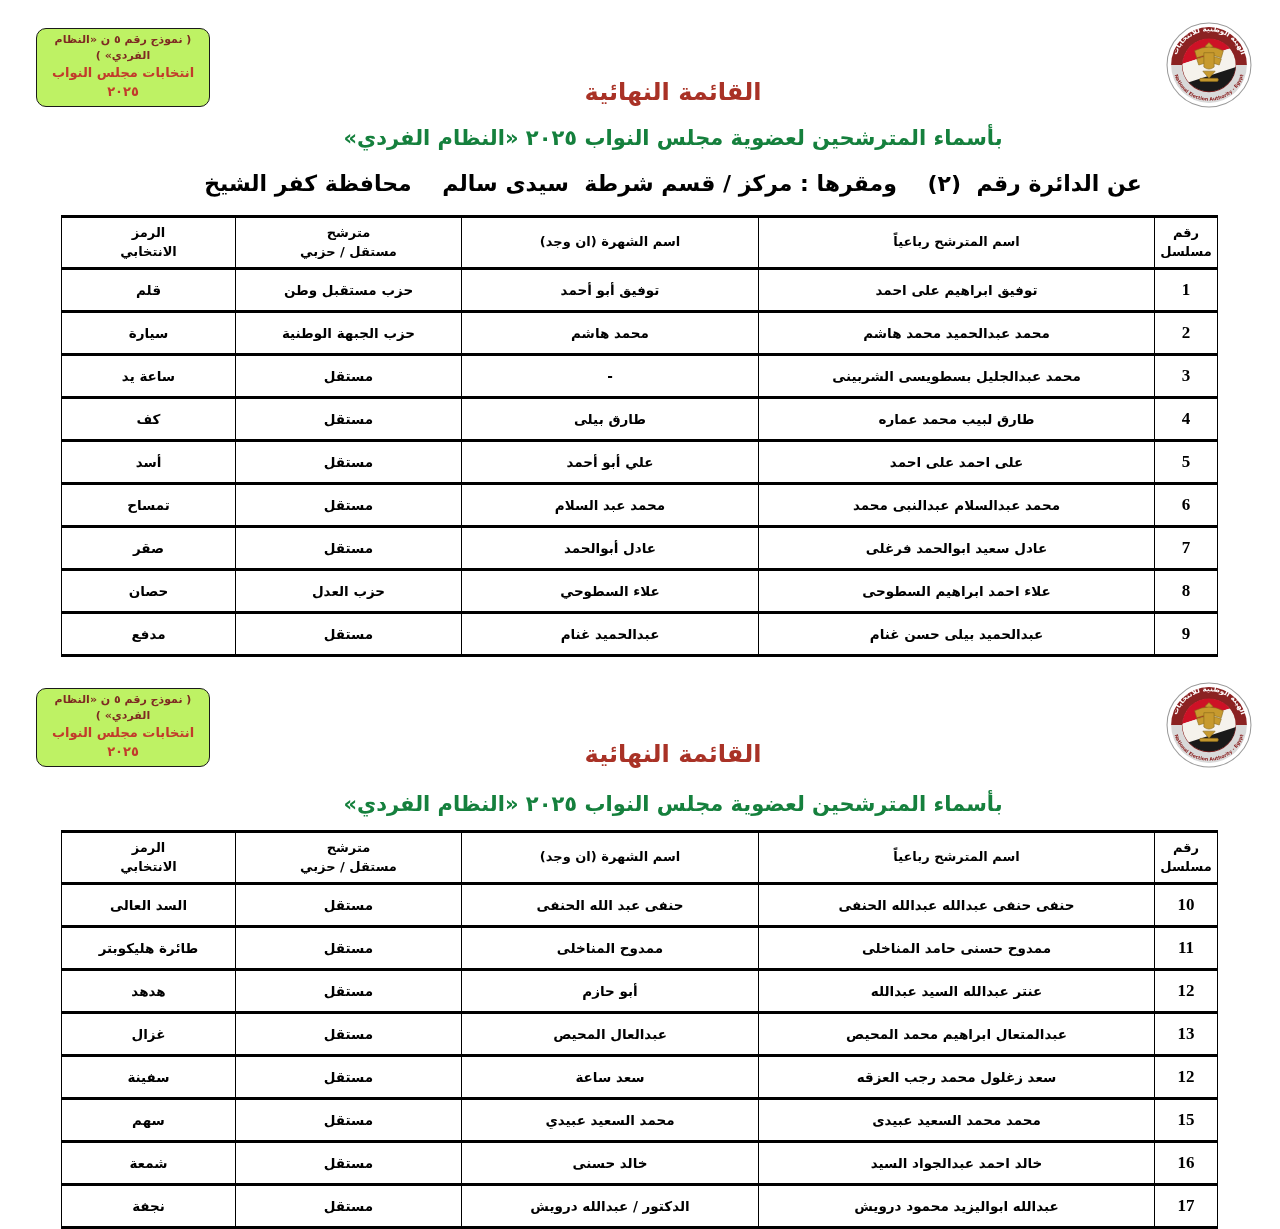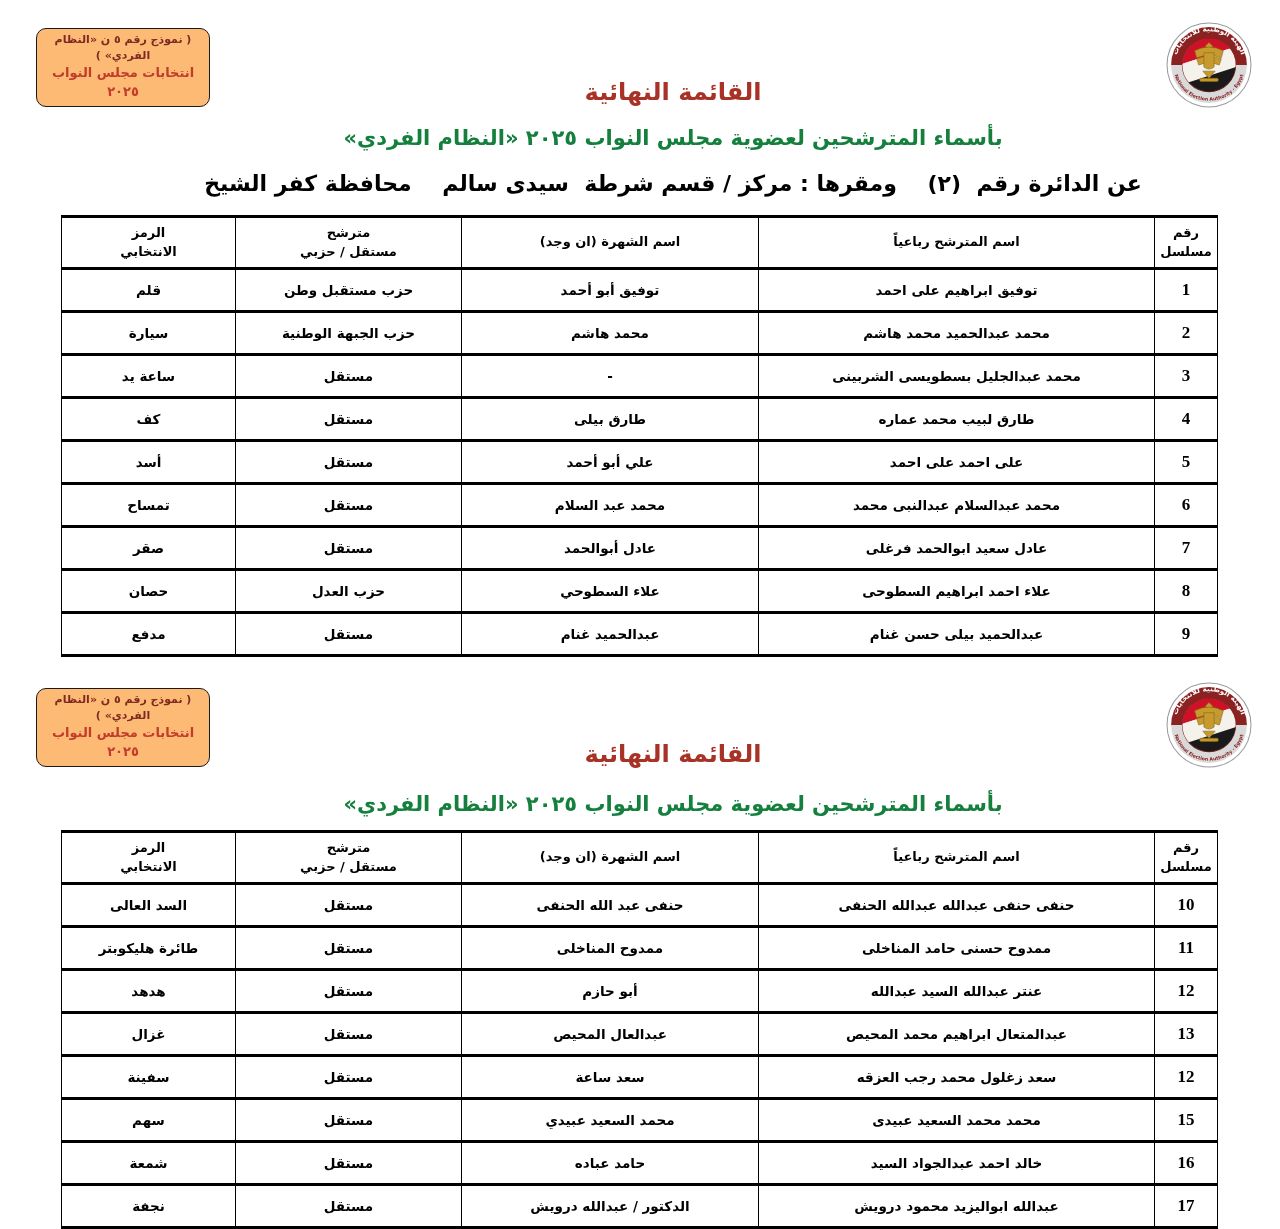--- a/index.html
+++ b/index.html
@@ -15,21 +15,21 @@
   .sheet { position: absolute; left: 0; width: 1280px; direction: rtl; }
   #sheet1 { top: 0; height: 660px; }
   #sheet2 { top: 660px; height: 569px; }
 
   
   .form-box {
     position: absolute; left: 36px; top: 28px;
     width: 174px; min-height: 38px;
     border: 1.5px solid #1a1a1a; border-radius: 10px;
     text-align: center; padding: 3px 2px 4px;
-    direction: rtl; background: #fdba74;
+    direction: rtl; background: #bef264;
   }
   .form-box .l1 { color: #7e2a22; font-size: 11px; font-weight: bold; line-height: 1.45; }
   .form-box .l2 { color: #c23b2b; font-size: 13px; font-weight: bold; line-height: 1.45; }
 
   
   .logo { position: absolute; left: 1166px; top: 22px; width: 86px; height: 86px; }
 
   
   .title, .subtitle, .district {
     position: absolute; left: 12px; width: 100%;
@@ -321,21 +321,21 @@
         <tr>
           <td class="serial">15</td>
           <td>محمد محمد السعيد عبيدى</td>
           <td>محمد السعيد عبيدي</td>
           <td>مستقل</td>
           <td>سهم</td>
         </tr>
         <tr>
           <td class="serial">16</td>
           <td>خالد احمد عبدالجواد السيد</td>
-          <td>حامد عباده</td>
+          <td>خالد حسنى</td>
           <td>مستقل</td>
           <td>شمعة</td>
         </tr>
         <tr>
           <td class="serial">17</td>
           <td>عبدالله ابواليزيد محمود درويش</td>
           <td>الدكتور / عبدالله درويش</td>
           <td>مستقل</td>
           <td>نجفة</td>
         </tr>

